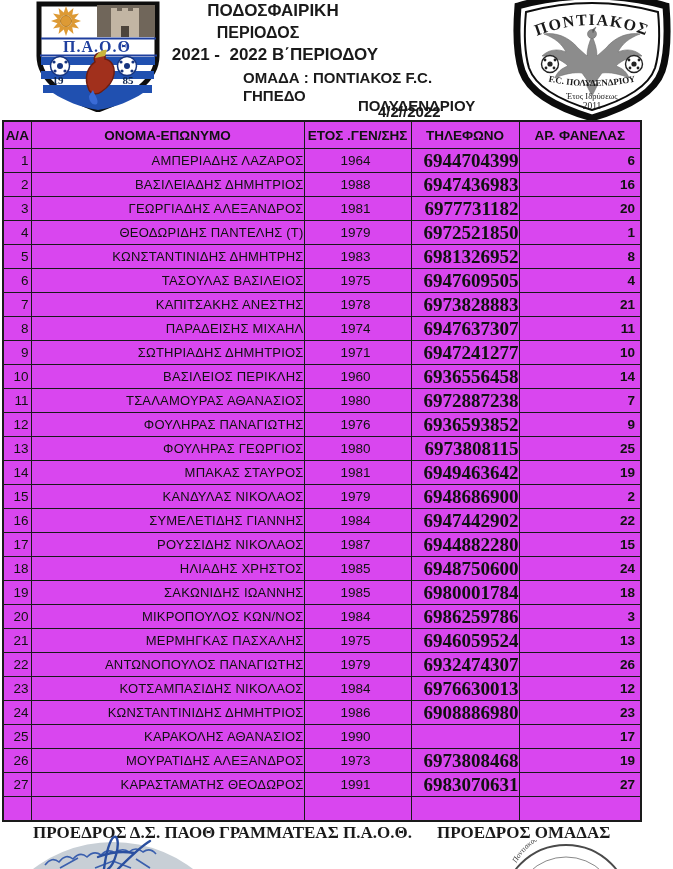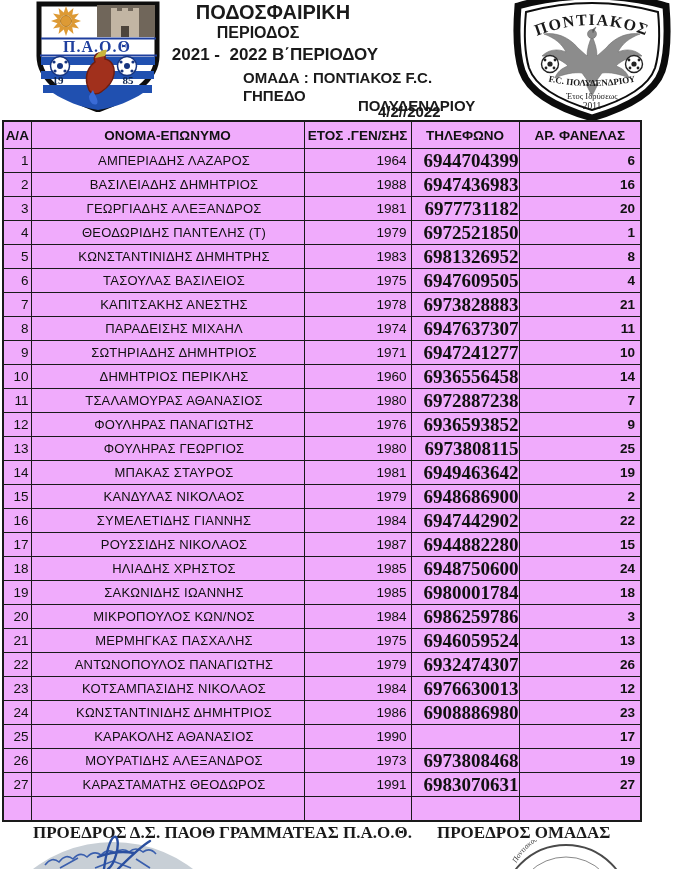--- a/index.html
+++ b/index.html
@@ -1,38 +1,38 @@
 <!DOCTYPE html>
 <html><head>
 <meta charset="utf-8">
 <style>
   html,body{margin:0;padding:0;background:#fff;}
   .page{position:relative;width:673px;height:869px;background:#ffffff;overflow:hidden;
         font-family:"Liberation Sans",sans-serif;color:#111;}
   
   .tline{position:absolute;font-weight:bold;white-space:pre;color:#1a1a1a;}
-  .tl1{left:173px;top:1px;width:200px;text-align:center;font-size:20px;}
+  .tl1{left:173px;top:1px;width:200px;text-align:center;font-size:17px;}
   .tl2{left:158px;top:24px;width:200px;text-align:center;font-size:16px;}
   .tl3{left:150px;top:45px;width:250px;text-align:center;font-size:17px;}
   .tl4{left:243px;top:69px;font-size:15px;}
   .tl5a{left:243px;top:87px;font-size:15px;}
   .tl5b{left:358px;top:97px;font-size:15px;}
   .tl6{left:378px;top:103px;font-size:15px;}
   
   .logo-left{position:absolute;left:35px;top:0px;}
   .logo-right{position:absolute;left:512px;top:-4px;}
   
   table.roster{position:absolute;left:2px;top:120px;border-collapse:collapse;table-layout:fixed;
-               border:2px solid #1a1a1a;background:#f0abfc;}
+               border:2px solid #1a1a1a;background:#d946ef;}
   .roster th,.roster td{border:1px solid #1a1a1a;overflow:hidden;white-space:nowrap;padding:0;}
   .roster thead th{height:26px;font-size:13.5px;font-weight:bold;text-align:center;color:#111;}
   .roster tbody td{height:23px;}
   td.c-aa{text-align:right;padding-right:2px;font-size:13.5px;}
-  td.c-name{text-align:center;padding-left:13px;font-size:13px;letter-spacing:.2px;}
-  td.c-year{text-align:right;padding-right:4px;font-size:13.5px;}
+  td.c-name{text-align:right;padding-left:13px;font-size:13px;letter-spacing:.2px;}
+  td.c-year{text-align:center;padding-right:4px;font-size:13.5px;}
   td.c-phone{text-align:right;font-family:"Liberation Serif",serif;font-size:19px;font-weight:bold;}
   td.c-jersey{text-align:right;padding-right:5px;font-size:13.5px;font-weight:bold;}
   
   .sig{position:absolute;top:823px;font-family:"Liberation Serif",serif;font-weight:bold;
        font-size:17px;color:#1a1a1a;white-space:pre;}
   .sig1{left:33px;} .sig2{left:219px;} .sig3{left:437px;}
   .stamp-left{position:absolute;left:0px;top:835px;}
   .stamp-right{position:absolute;left:505px;top:840px;}
 </style>
 </head>
@@ -240,21 +240,21 @@
     <tr>
       <td class="c-aa">9</td>
       <td class="c-name">ΣΩΤΗΡΙΑΔΗΣ  ΔΗΜΗΤΡΙΟΣ</td>
       <td class="c-year">1971</td>
       <td class="c-phone">6947241277</td>
       <td class="c-jersey">10</td>
     </tr>
 
     <tr>
       <td class="c-aa">10</td>
-      <td class="c-name">ΔΗΜΗΤΡΙΟΣ ΠΕΡΙΚΛΗΣ</td>
+      <td class="c-name">ΒΑΣΙΛΕΙΟΣ ΠΕΡΙΚΛΗΣ</td>
       <td class="c-year">1960</td>
       <td class="c-phone">6936556458</td>
       <td class="c-jersey">14</td>
     </tr>
 
     <tr>
       <td class="c-aa">11</td>
       <td class="c-name">ΤΣΑΛΑΜΟΥΡΑΣ  ΑΘΑΝΑΣΙΟΣ</td>
       <td class="c-year">1980</td>
       <td class="c-phone">6972887238</td>

